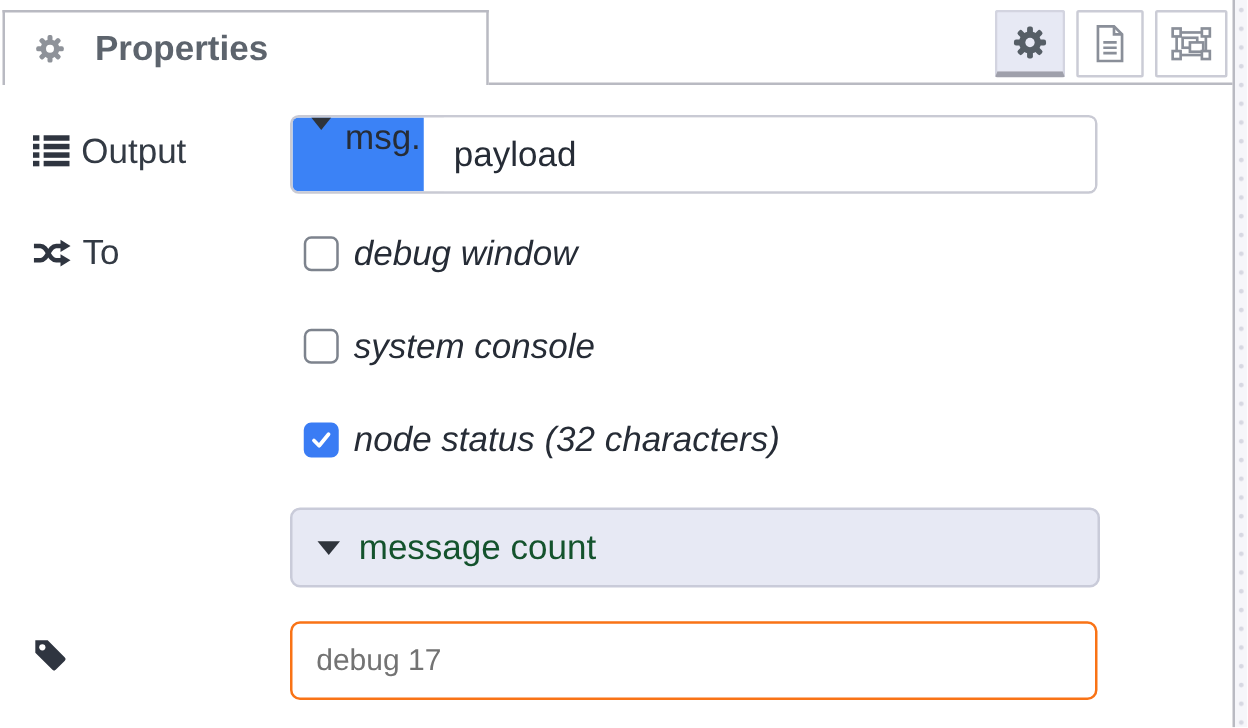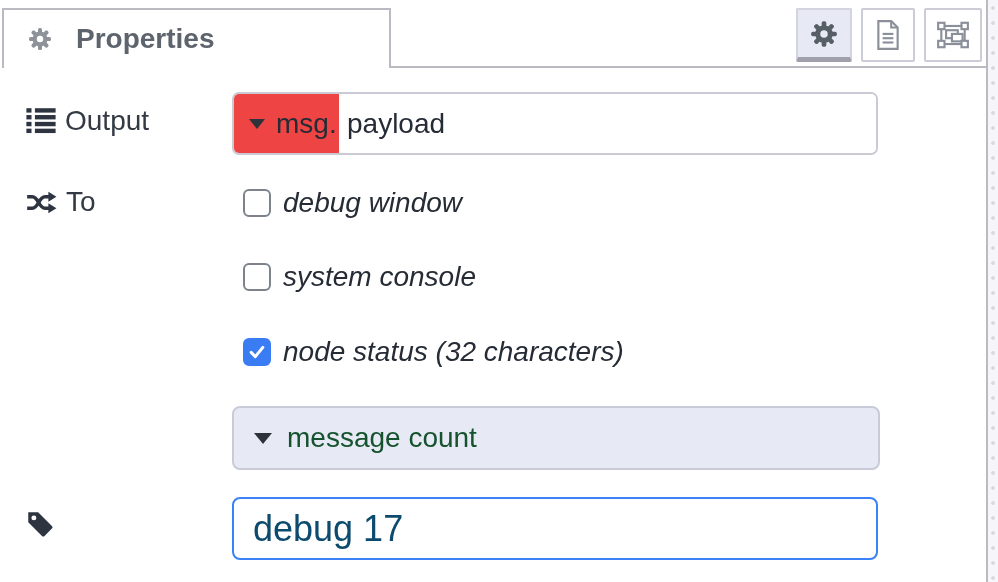--- a/index.html
+++ b/index.html
@@ -44,27 +44,27 @@
   .fl-output { top:105px; }
   .fl-to { top:186px; }
   .fl-name { top:510px; }
 
   .typed-input {
     position:absolute; left:232px; top:92px; width:646px; height:63px;
     border:2px solid #c9cad4; border-radius:7px; background:#fff;
     display:flex; overflow:hidden;
   }
   .ti-type {
-    width:105px; height:100%; background:#ef4444; border:none; cursor:pointer;
-    display:flex; align-items:center; gap:11px; padding-left:15px;
+    width:105px; height:100%; background:#3b82f6; border:none; cursor:pointer;
+    display:flex; gap:11px; padding-left:15px;
     font-size:28px; color:#262c36; font-family:inherit;
   }
   .ti-value {
     flex:1; border:none; outline:none; font-size:28px; color:#262c36;
-    padding-left:8px; font-family:inherit; background:#fff;
+    padding-left:8px; font-family:inherit; background:#fff;margin-left:16px;
   }
 
   .caret { width:0; height:0; border-left:9px solid transparent; border-right:9px solid transparent; border-top:11px solid #2e333b; }
 
   .check-row { position:absolute; left:243px; display:flex; align-items:center; gap:12px;font-style:italic; }
   .cr-1 { top:187px; } .cr-2 { top:261px; } .cr-3 { top:336px; }
   .checkbox {
     width:28px; height:28px; border:2.5px solid #7d838d; border-radius:6px;
     background:#fff; display:flex; align-items:center; justify-content:center; cursor:pointer; flex:none;
   }
@@ -75,22 +75,22 @@
 
   .dropdown {
     position:absolute; left:232px; top:406px; width:648px; height:64px;
     background:#e7e9f4; border:2px solid #c9cbd9; border-radius:8px; cursor:pointer;
     display:flex; align-items:center; gap:15px; padding-left:20px;
     font-size:28px; color:#14532d; font-family:inherit;
   }
 
   .text-input {
     position:absolute; left:232px; top:497px; width:646px; height:63px;
-    border:2px solid #3b82f6; border-radius:8px; outline:none;
-    font-size:36px; color:#0c4a6e; padding-left:19px; font-family:inherit; background:#fff;
+    border:2px solid #f97316; border-radius:8px; outline:none;
+    font-size:24px; color:#737373; padding-left:19px; font-family:inherit; background:#fff;
   }
 
   .icon { flex:none; display:block; }
 </style>
 </head>
 <body>
 
 <div class="panel">
 
   <div class="tab">

